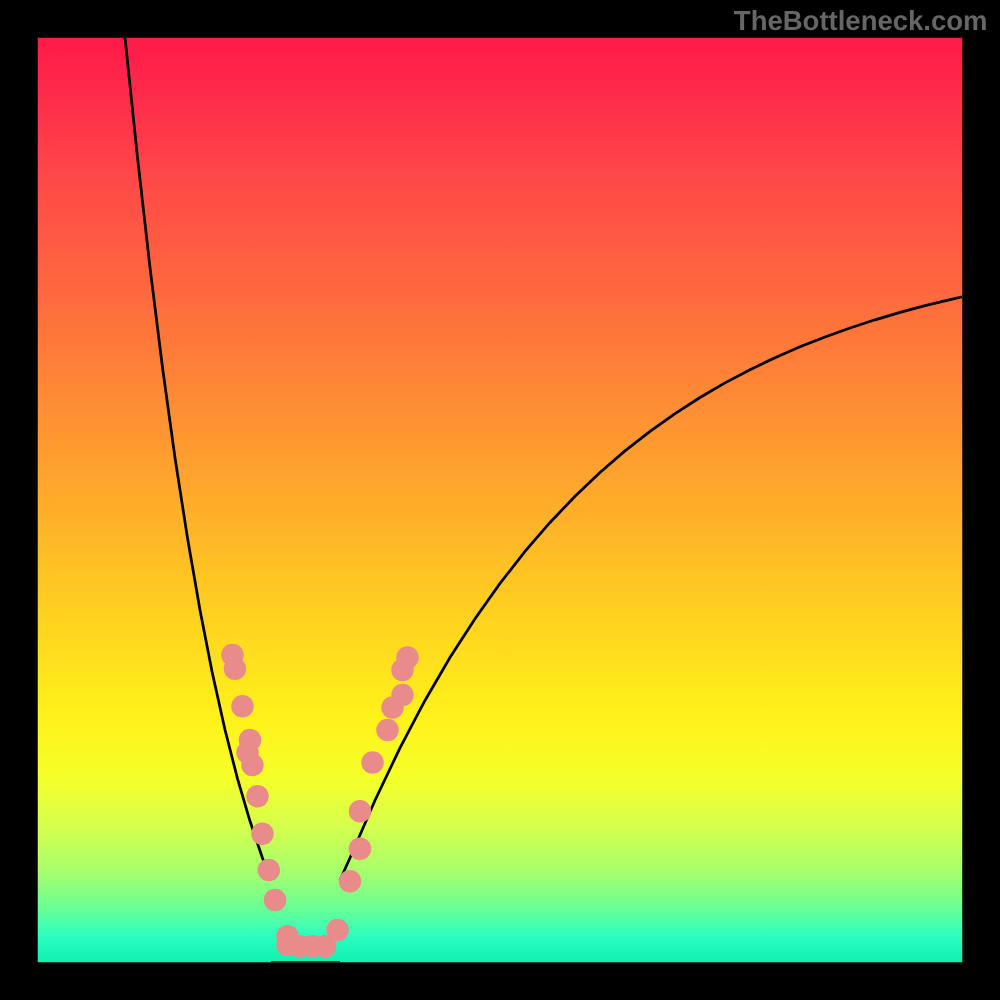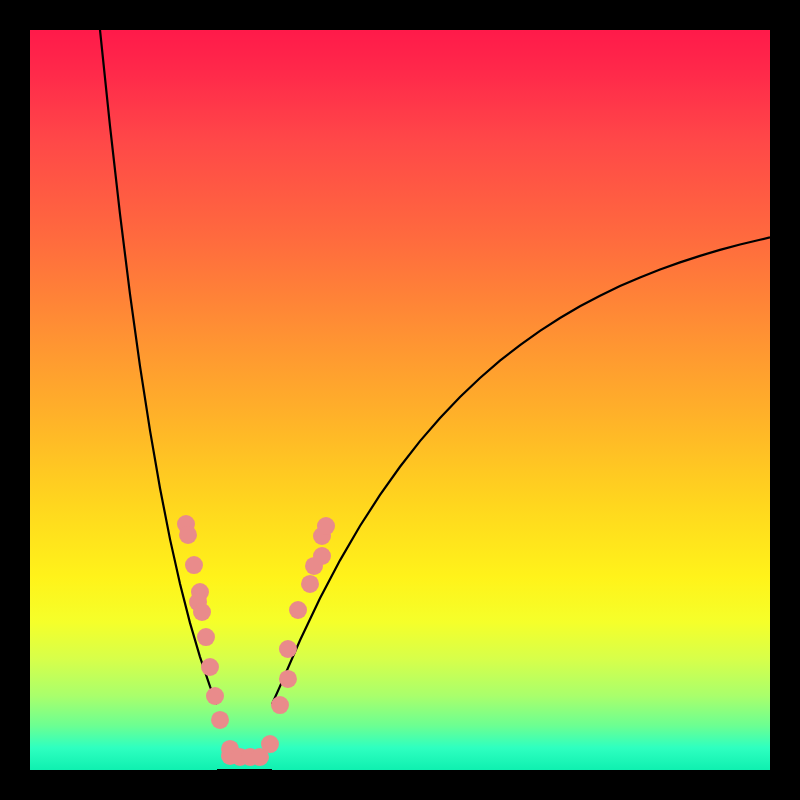--- a/index.html
+++ b/index.html
@@ -66,20 +66,21 @@
     left: 0;
     top: 0;
     width: 100%;
     height: 100%;
   }
 </style>
 </head>
 <body>
 
 <div class="frame">
+  <div class="watermark">TheBottleneck.com</div>
   <div class="plot-area">
     <div class="gradient"></div>
     <svg class="curve" viewBox="0 0 740 740" preserveAspectRatio="none">
       <path fill="none" stroke="#000" stroke-width="2.2" d="M70.00 0.00 L79.99 95.98 L89.98 183.96 L99.97 263.81 L109.96 335.96 L120.03 400.64 L130.02 458.21 L140.01 509.12 L150.00 553.82 L159.99 592.89 L169.98 626.85 L179.97 656.38 L187.00 674.21"></path>
       <path fill="none" stroke="#000" stroke-width="2.2" d="M241.98 674.21 L249.97 656.38 L270.03 610.20 L290.01 568.32 L309.99 530.36 L329.97 496.02 L350.02 464.94 L370.00 436.75 L389.98 411.14 L410.03 387.98 L430.01 366.97 L449.99 347.95 L469.97 330.71 L490.03 315.09 L510.01 300.88 L529.99 288.01 L549.97 276.32 L570.02 265.73 L590.00 256.11 L609.98 247.46 L630.04 239.54 L650.02 232.36 L670.00 225.85 L689.98 219.93 L710.03 214.53 L730.01 209.72 L740.00 207.42"></path>
       <path fill="none" stroke="#000" stroke-width="2.2" d="M187.00 740.00 L241.98 740.00"></path>
     </svg>
     <svg class="dots" viewBox="0 0 740 740" preserveAspectRatio="none">
         <circle cx="155.99" cy="494.02" r="9" fill="#e98b8b"></circle>
         <circle cx="157.99" cy="504.98" r="9" fill="#e98b8b"></circle>

